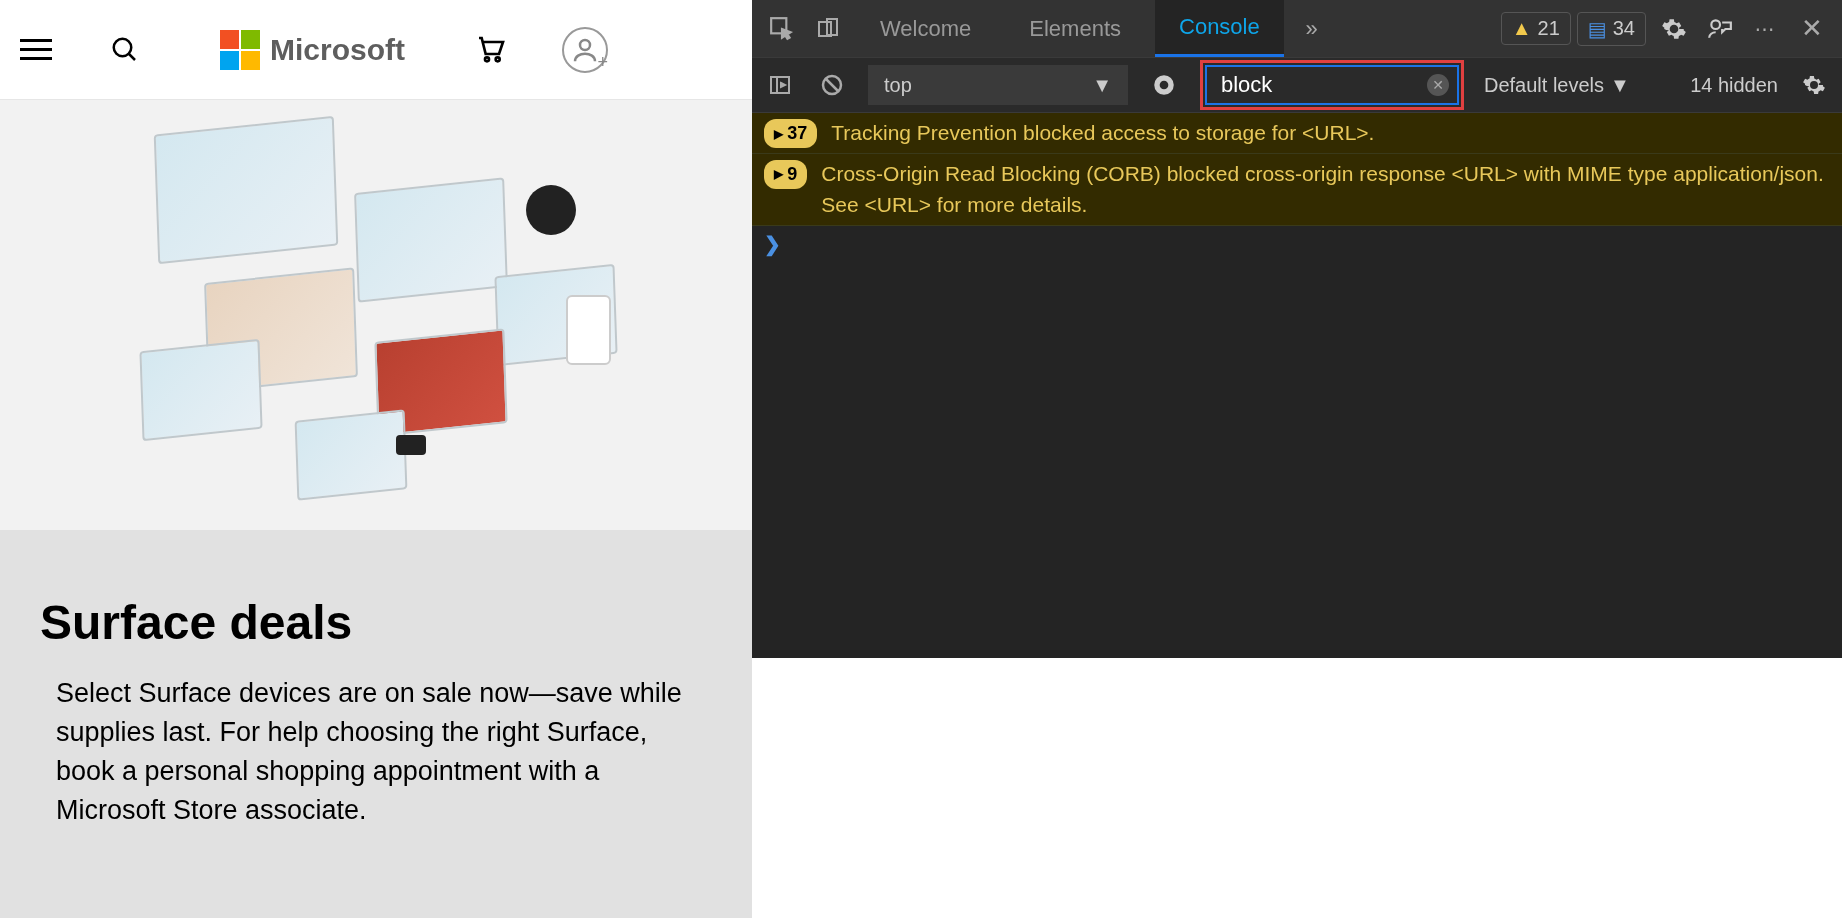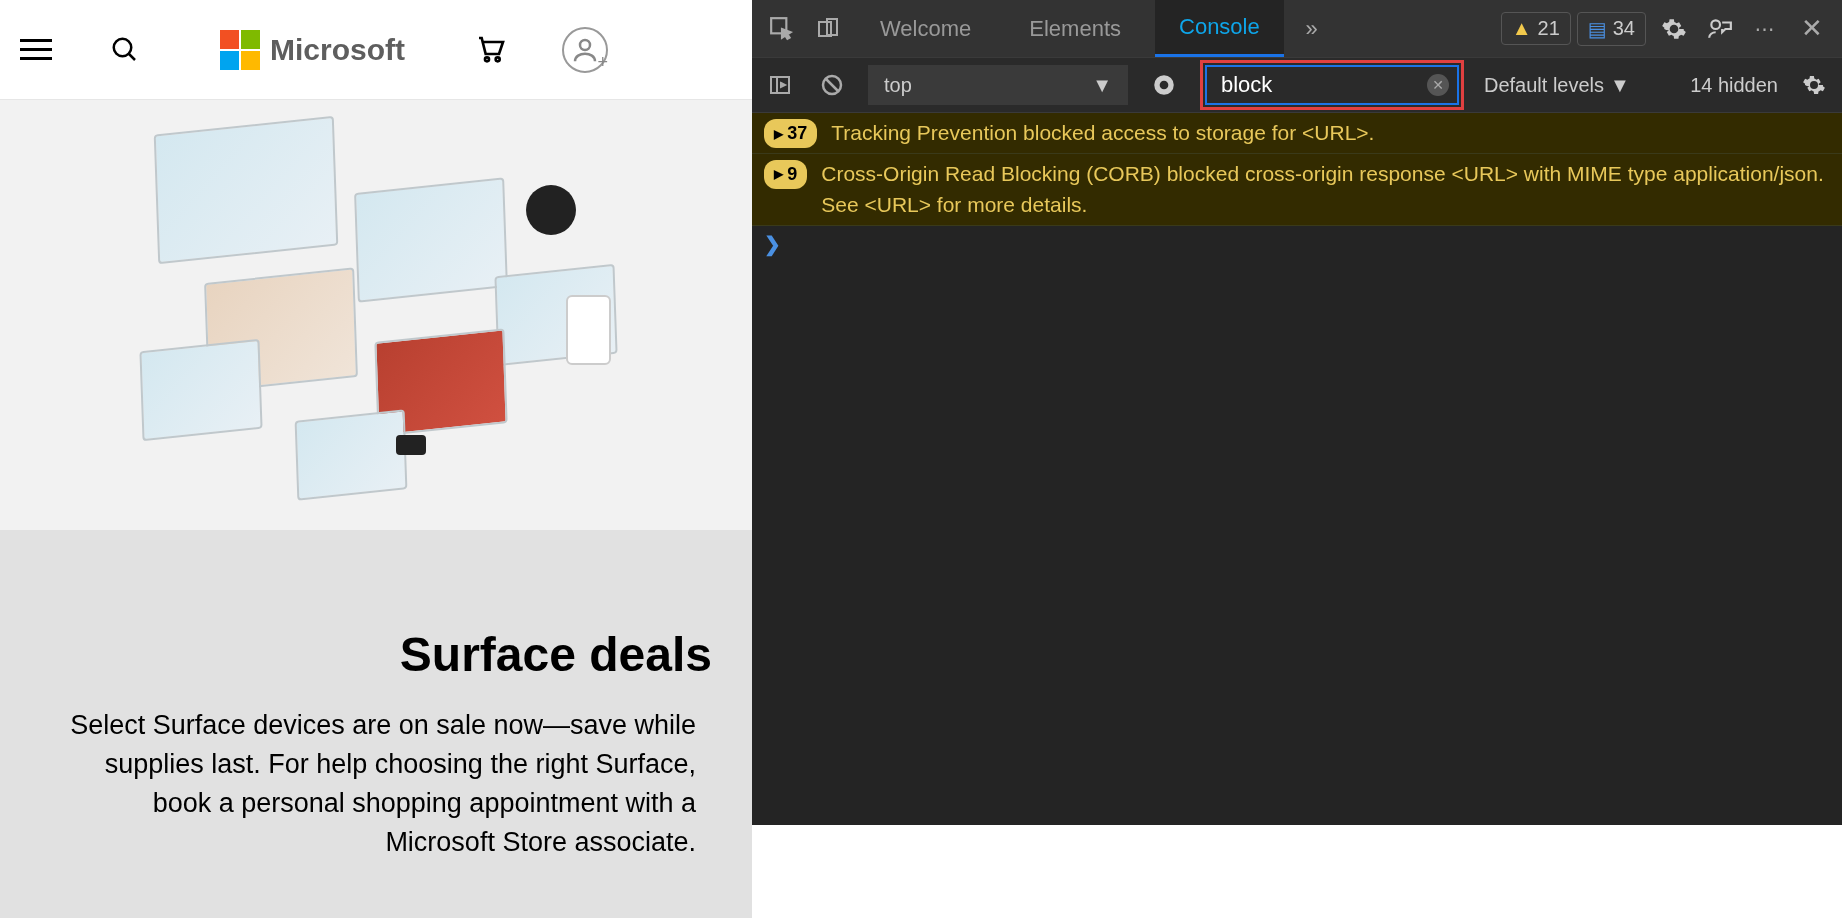--- a/index.html
+++ b/index.html
@@ -11,24 +11,24 @@
 .search-ico { width: 30px; height: 30px; margin-right: 80px; cursor: pointer; }
 .ms-logo { display: flex; align-items: center; gap: 10px; }
 .ms-squares { width: 40px; height: 40px; display: grid; grid-template-columns: 1fr 1fr; grid-template-rows: 1fr 1fr; gap: 2px; }
 .sq1 { background: #f25022; } .sq2 { background: #7fba00; } .sq3 { background: #00a4ef; } .sq4 { background: #ffb900; }
 .ms-text { font-size: 30px; font-weight: 600; color: #5e5e5e; }
 .cart-ico { margin-left: 70px; cursor: pointer; }
 .account-ico { margin-left: 55px; width: 46px; height: 46px; border: 2px solid #999; border-radius: 50%; display: flex; align-items: center; justify-content: center; cursor: pointer; position: relative; }
 .hero { flex: 0 0 430px; background: #f2f2f2; display: flex; align-items: center; justify-content: center; }
 .hero-img { width: 560px; height: 380px; position: relative; }
 .device { position: absolute; background: linear-gradient(135deg, #d4e8f0, #e8f0f5); border: 2px solid #c0c8cc; border-radius: 4px; transform: skewY(-6deg) skewX(2deg); }
-.content-section { flex: 1; background: #e1e1e1; padding: 97px 40px 0; text-align: right; }
+.content-section { flex: 1; background: #e1e1e1; padding: 65px 40px 0; text-align: left; }
 .content-section h1 { font-size: 48px; font-weight: 700; color: #000; margin-bottom: 24px; }
 .content-section p { font-size: 27px; line-height: 1.45; color: #000; max-width: 640px; margin: 0 auto; }
-.right-pane { flex: 1; height: 825px; background: #242424; color: #ccc; display: flex; flex-direction: column; font-family: 'Segoe UI', sans-serif; }
+.right-pane { flex: 1; height: 658px; background: #242424; color: #ccc; display: flex; flex-direction: column; font-family: 'Segoe UI', sans-serif; }
 .dt-tabs { height: 57px; background: #333333; display: flex; align-items: center; padding: 0 12px; gap: 10px; }
 .dt-tabs .ico-btn { width: 36px; height: 36px; display: flex; align-items: center; justify-content: center; cursor: pointer; color: #aaa; }
 .tab { padding: 0 24px; height: 57px; display: flex; align-items: center; font-size: 22px; color: #999; cursor: pointer; }
 .tab.active { color: #0ea5e9; border-bottom: 3px solid #1a73e8; background: #242424; }
 .issue-badges { margin-left: auto; display: flex; gap: 6px; align-items: center; }
 .badge { border: 1px solid #555; padding: 4px 10px; border-radius: 4px; font-size: 20px; display: flex; align-items: center; gap: 6px; }
 .warn-tri { color: #f2c94c; }
 .msg-blue { color: #4a90e2; }
 .dt-toolbar { height: 56px; background: #2a2a2a; border-top: 1px solid #3a3a3a; border-bottom: 1px solid #3a3a3a; display: flex; align-items: center; padding: 0 12px; gap: 20px; }
 .tb-btn { width: 32px; height: 32px; display: flex; align-items: center; justify-content: center; cursor: pointer; color: #aaa; }

